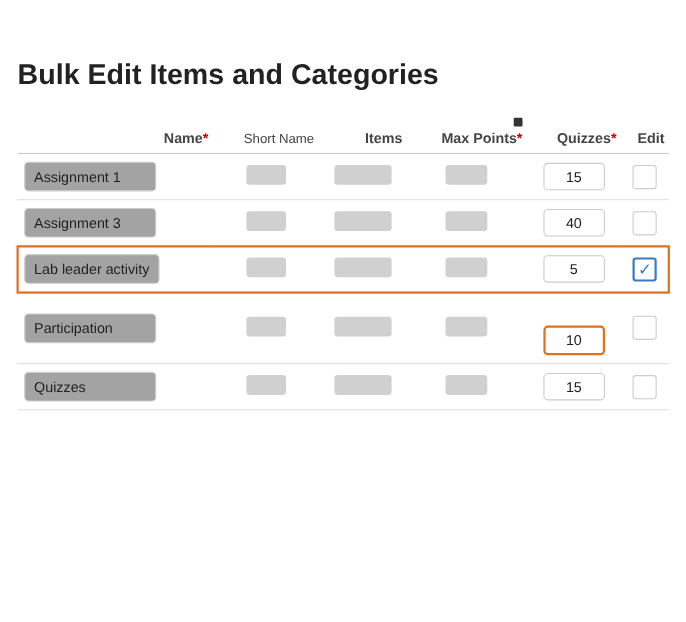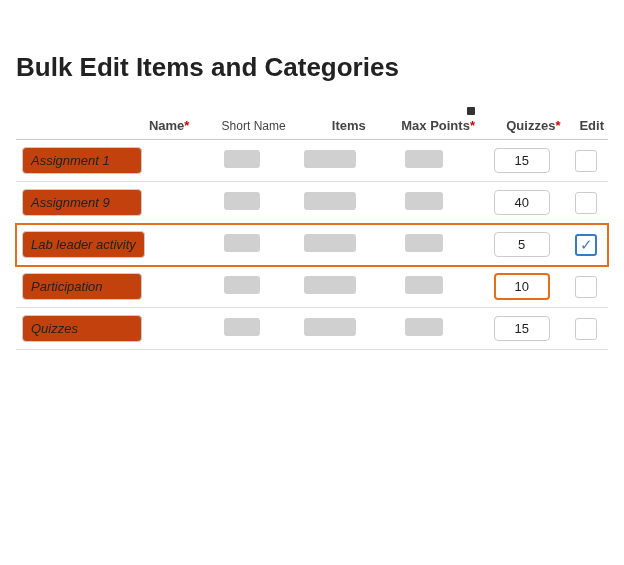--- a/index.html
+++ b/index.html
@@ -47,23 +47,22 @@
       text-align: left;
       padding-left: 6px;
     }
     .name-box {
       display: inline-block;
       border: 1.5px solid #ccc;
       border-radius: 4px;
       padding: 5px 8px;
       font-size: 13px;
       color: #222;
-      background: #c2410c;
+      background: #a3a3a3;
       min-width: 120px;
-      font-style: italic;
     }
     .gray-box {
       display: inline-block;
       background: #d0d0d0;
       border-radius: 3px;
       height: 18px;
     }
     .short-name-box {
       width: 36px;
     }
@@ -79,20 +78,21 @@
       padding: 4px 18px;
       width: 56px;
       font-size: 13px;
       text-align: center;
       color: #222;
       background: #fff;
     }
     .weight-input.focused {
       border: 2.5px solid #e07020;
       outline: none;
+      margin-top: 23px;
     }
     .bonus-box {
       display: inline-block;
       width: 22px;
       height: 22px;
       border: 1.5px solid #ccc;
       border-radius: 3px;
       background: #fff;
       vertical-align: middle;
     }
@@ -152,21 +152,21 @@
   <tbody id="table-body">
   <tr>
         <td class="name-cell"><span class="name-box">Assignment 1</span></td>
         <td><span class="gray-box short-name-box"></span></td>
         <td><span class="gray-box type-box"></span></td>
         <td><span class="gray-box max-box"></span></td>
         <td><input type="text" class="weight-input" value="15" style=""></td>
         <td><span class="bonus-box"></span></td>
       </tr>
       <tr>
-        <td class="name-cell"><span class="name-box">Assignment 9</span></td>
+        <td class="name-cell"><span class="name-box">Assignment 3</span></td>
         <td><span class="gray-box short-name-box"></span></td>
         <td><span class="gray-box type-box"></span></td>
         <td><span class="gray-box max-box"></span></td>
         <td><input type="text" class="weight-input" value="40" style=""></td>
         <td><span class="bonus-box"></span></td>
       </tr>
       <tr class="highlighted">
         <td class="name-cell"><span class="name-box">Lab leader activity</span></td>
         <td><span class="gray-box short-name-box"></span></td>
         <td><span class="gray-box type-box"></span></td>

